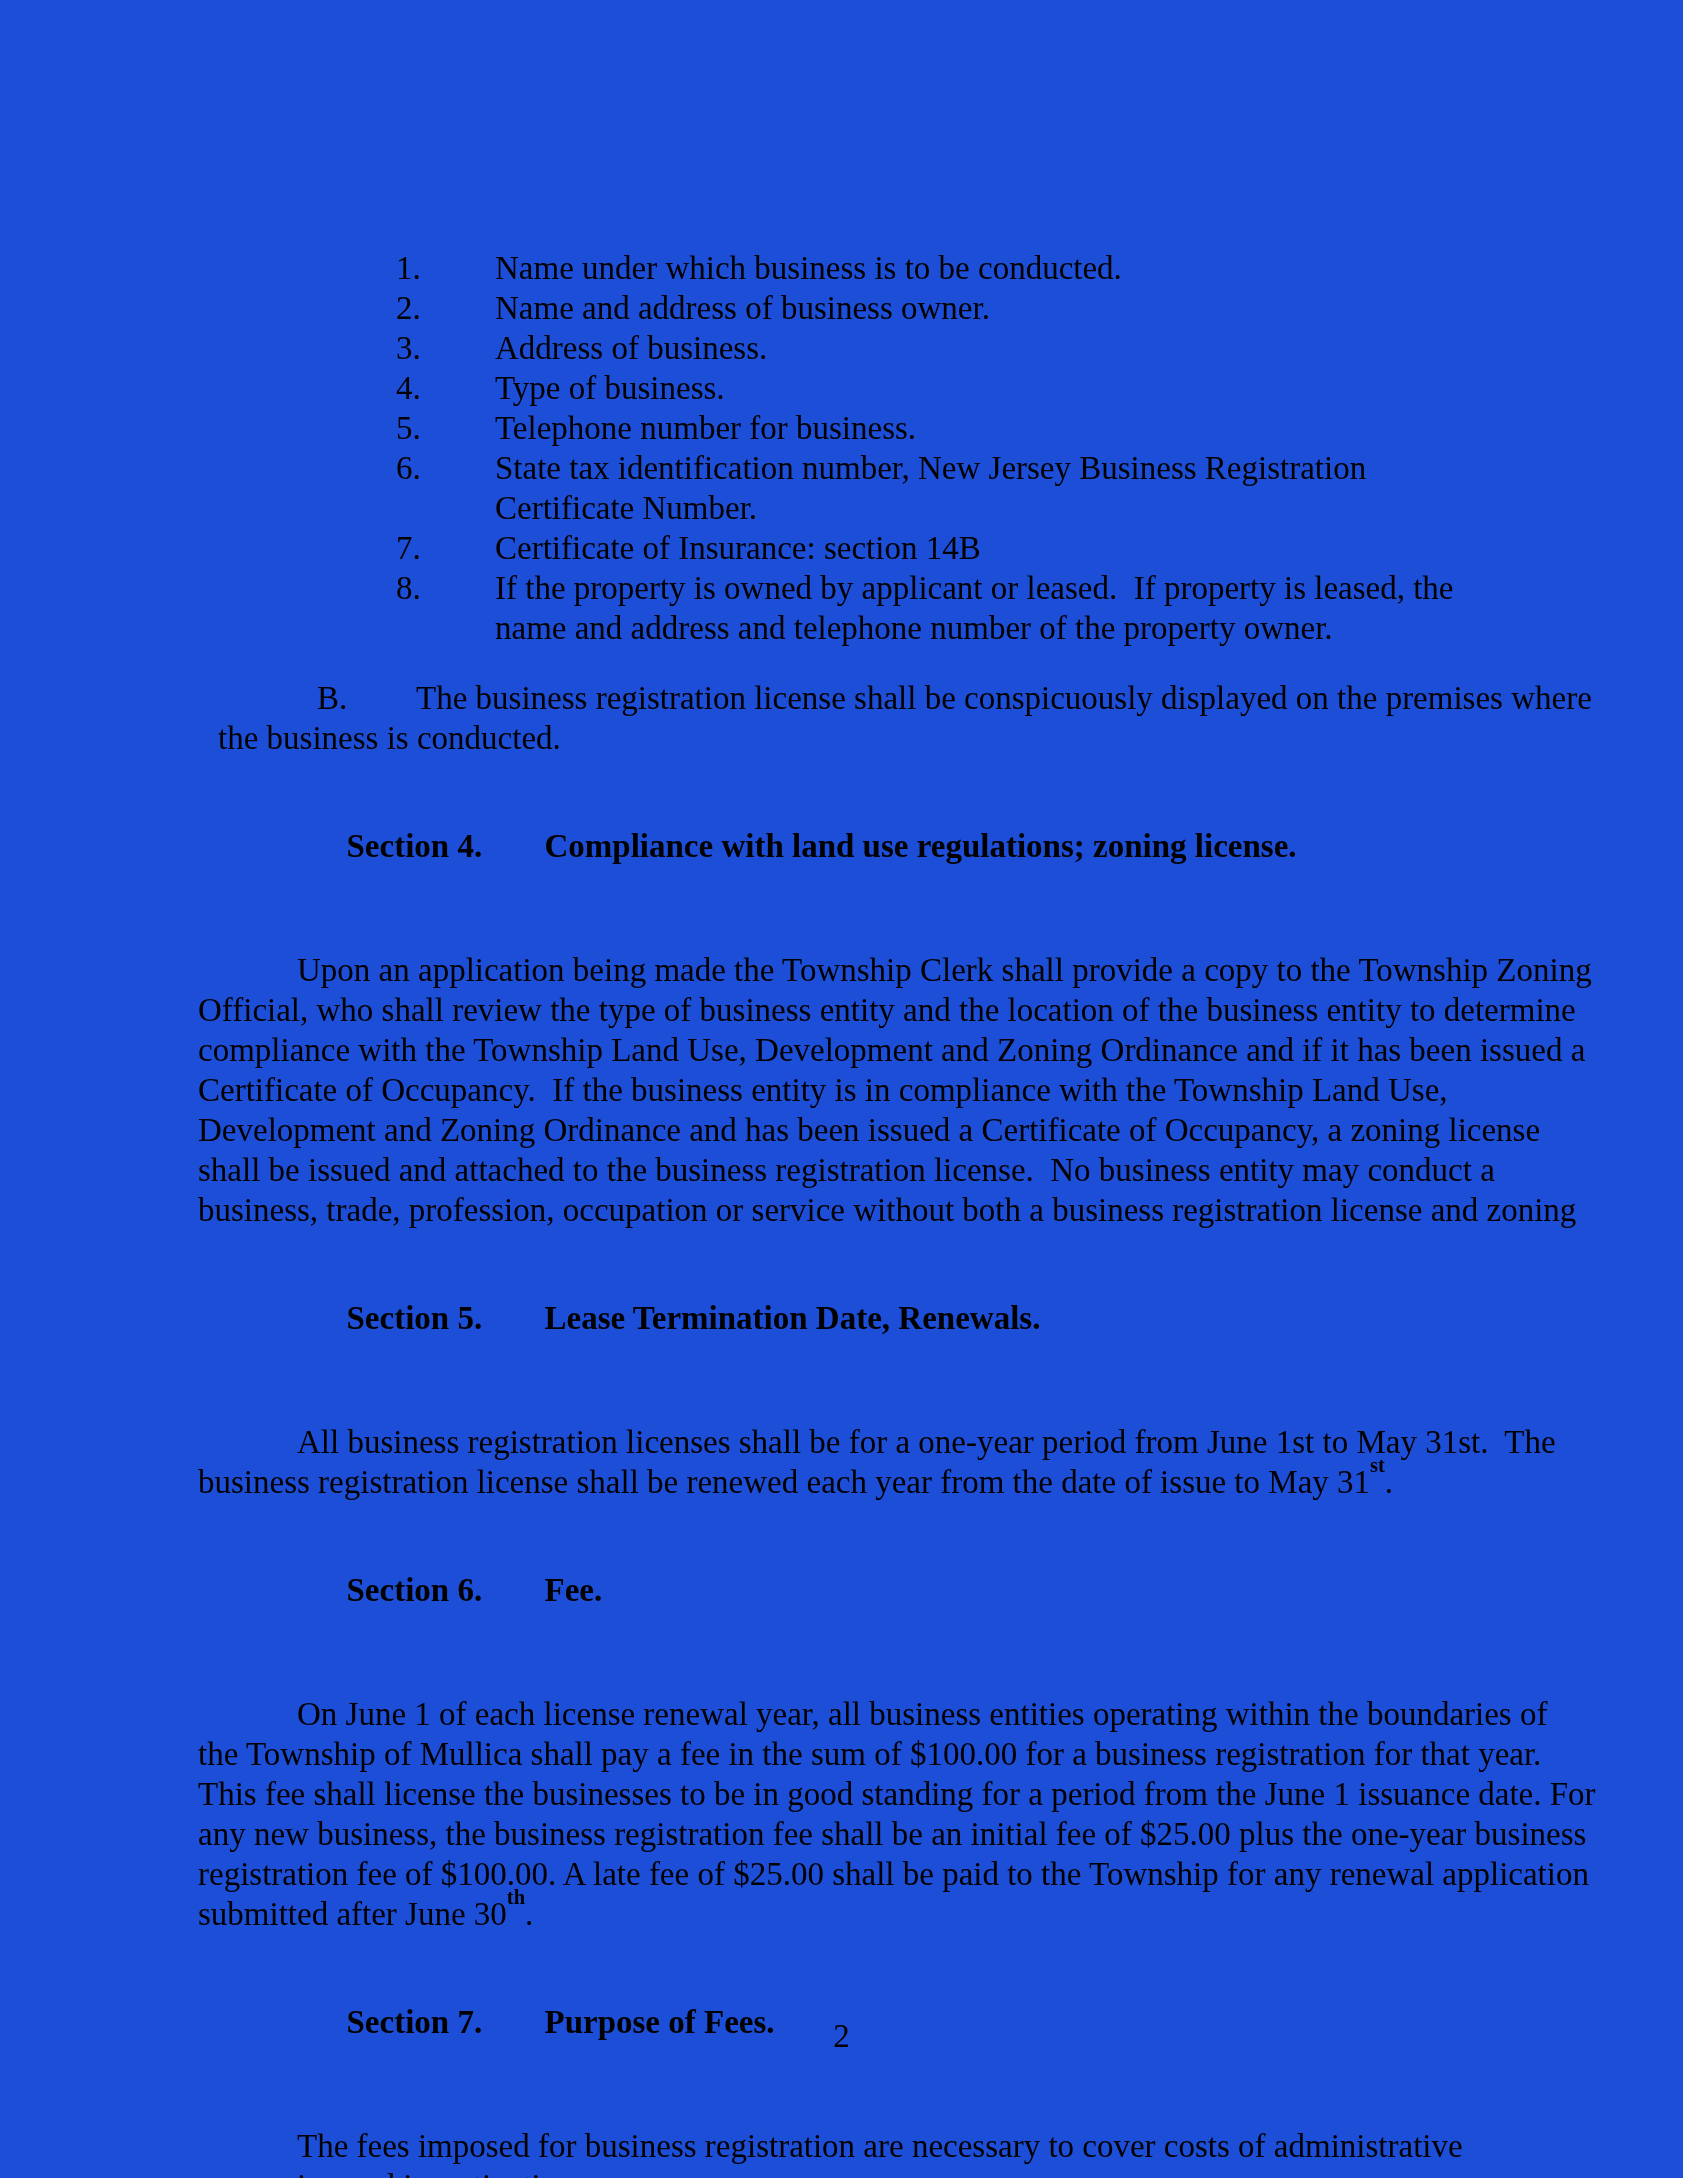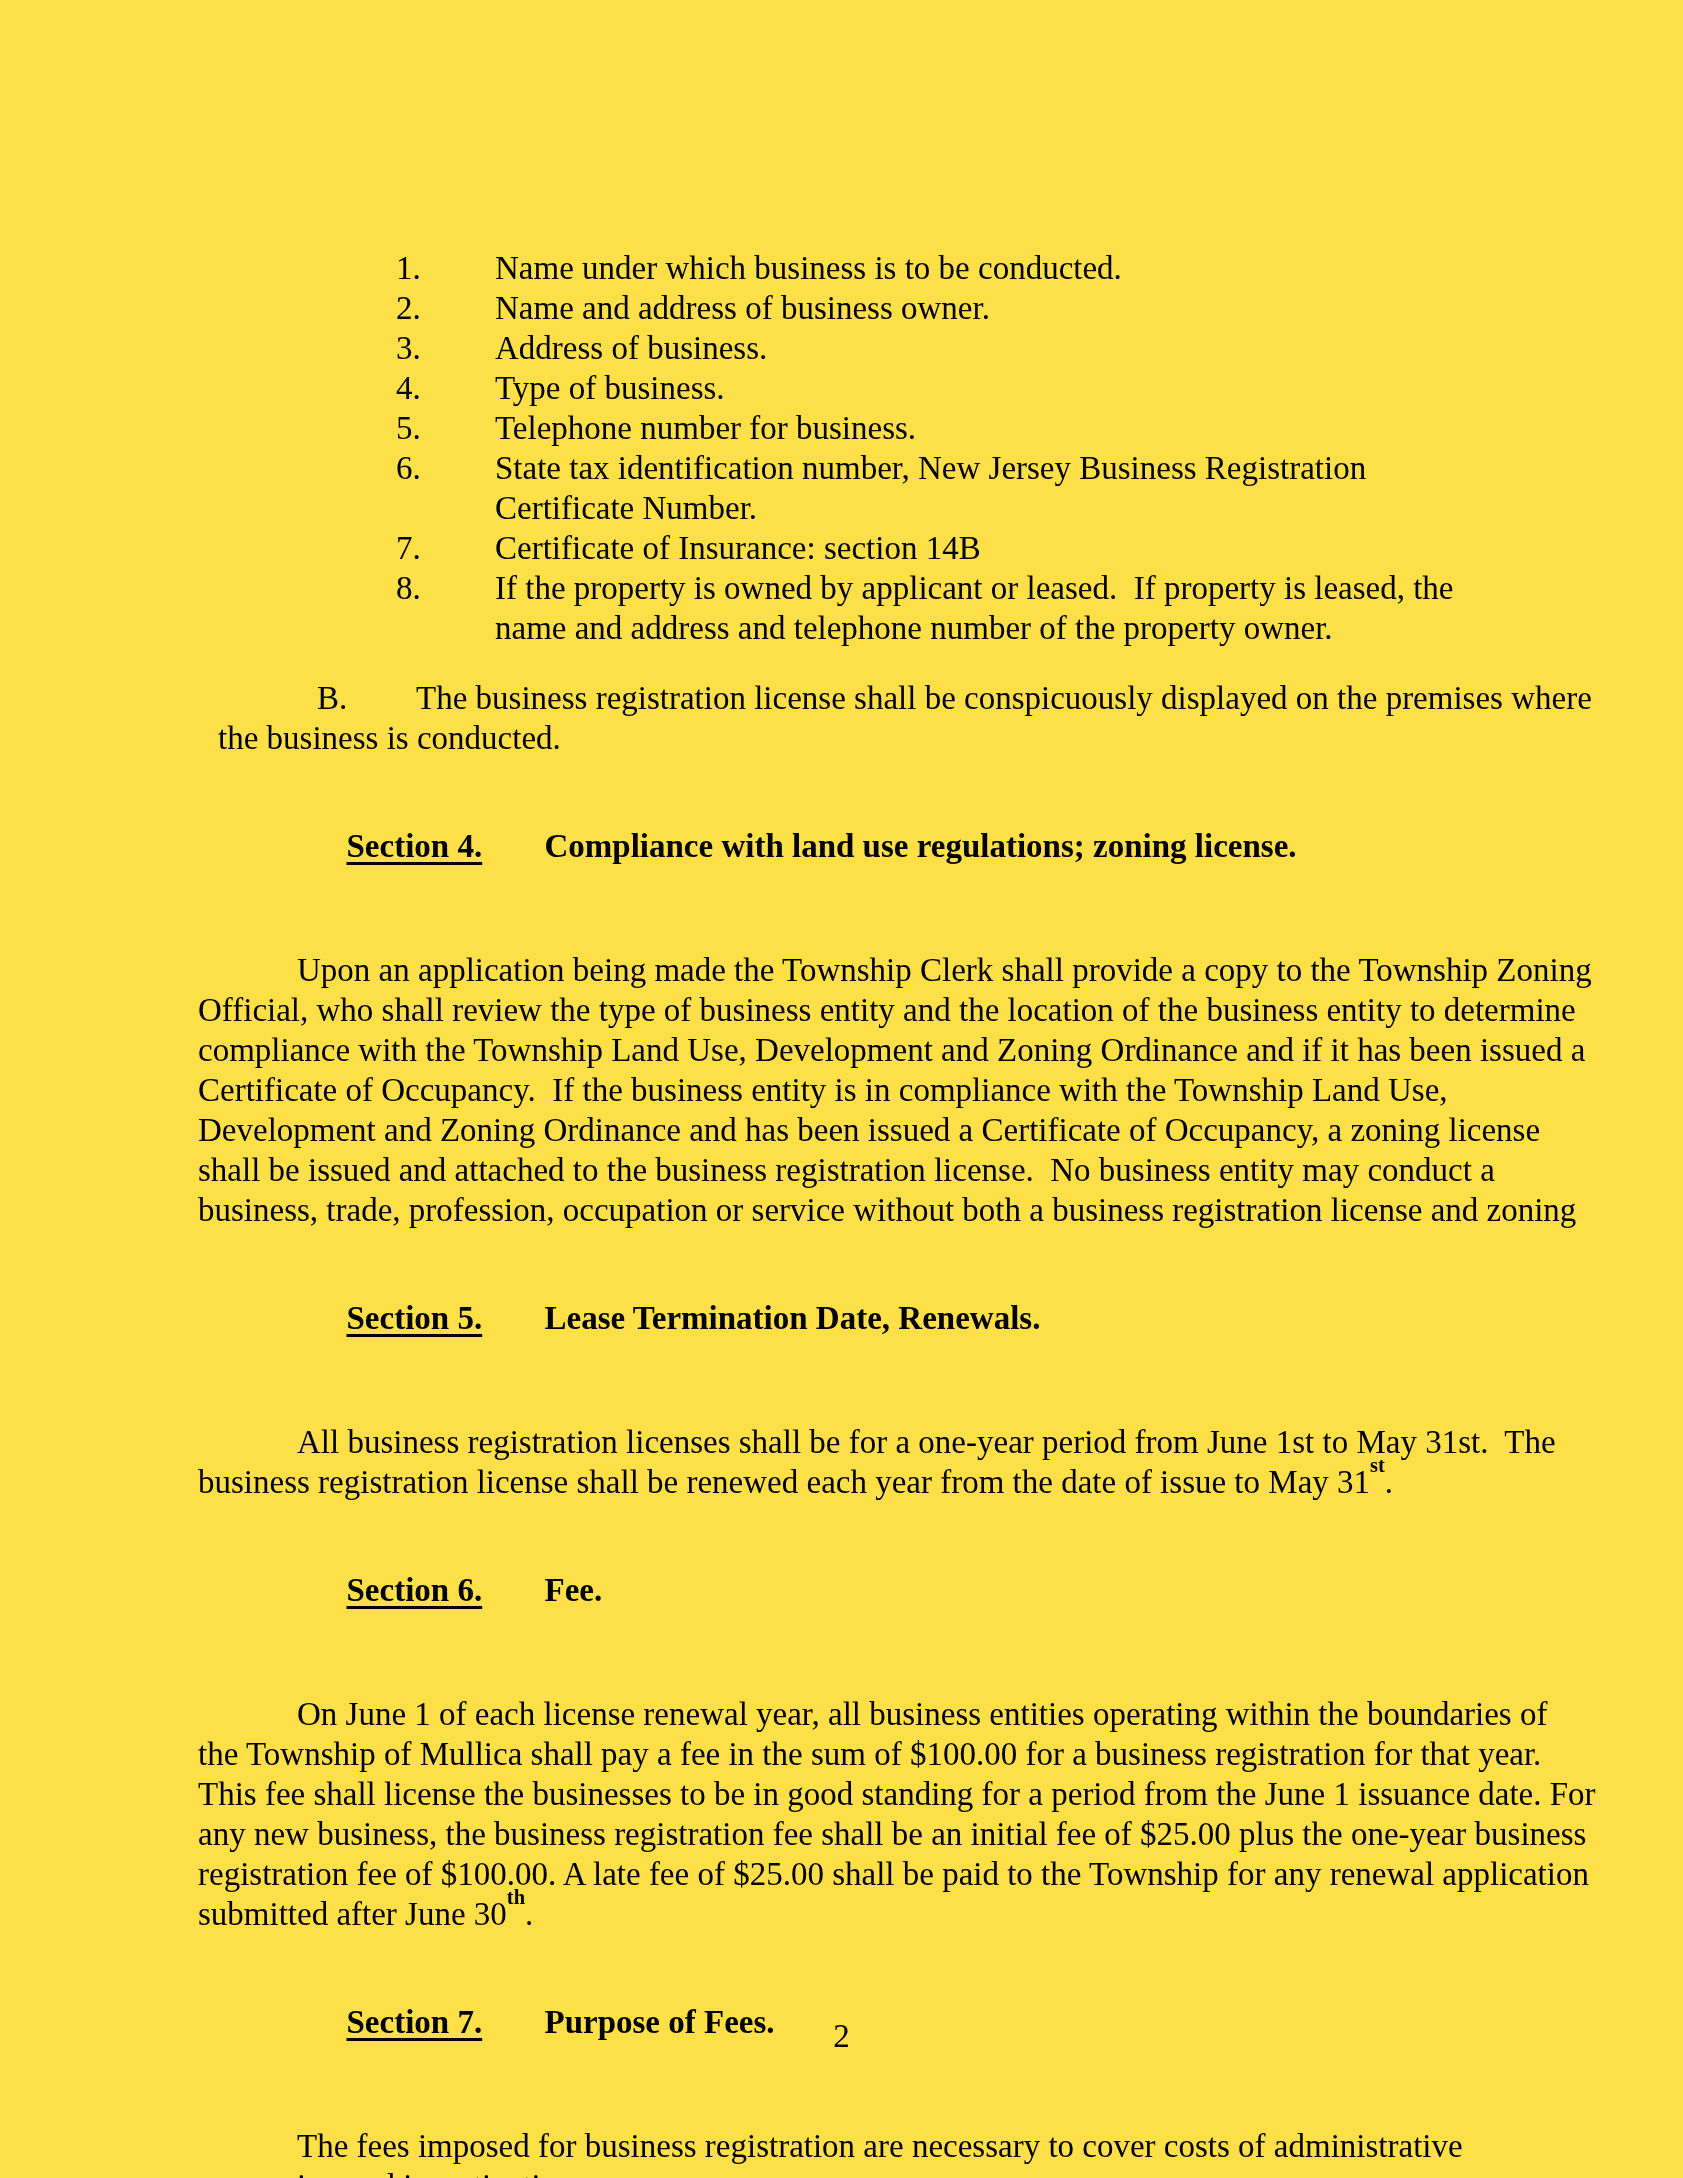--- a/index.html
+++ b/index.html
@@ -1,38 +1,38 @@
 <!DOCTYPE html>
 <html><head>
 <meta charset="utf-8">
 <style>
   html, body { margin: 0; padding: 0; background: #ffffff; }
   .page {
     position: relative;
     width: 1683px;
     height: 2178px;
     box-sizing: border-box;
-    background: #fde047;
+    background: #1d4ed8;
     color: #000000;
     font-family: "Liberation Serif", serif;
     font-size: 33px;
     line-height: 40px;
     padding: 248px 153px 0 198px;
     overflow: hidden;
   }
   .line { white-space: pre; }
   .pfirst   { padding-left: 99px; }   
   .li-first { padding-left: 198px; }   
   .li-cont  { padding-left: 297px; }   
   .b-first  { padding-left: 99px; }   
   .num, .blabel { display: inline-block; width: 99px; }
   .b-para { margin-top: 30px; margin-left: 20px; }
   .sec { padding-left: 99px; font-weight: bold; margin-top: 28px; }
   .sec-label { display: inline-block; width: 198px; }
-  .u { text-decoration: underline; text-decoration-thickness: 3px; text-underline-offset: 5px; }
+  .u { text-decoration-thickness: 3px; text-underline-offset: 5px; }
   .para { margin-top: 44px; }
   sup { font-size: 0.62em; line-height: 0; position: relative; top: -0.45em; font-weight: bold; }
   .page-num {
     position: absolute;
     top: 2016px;
     left: 0;
     width: 100%;
     text-align: center;
   }
 </style>

